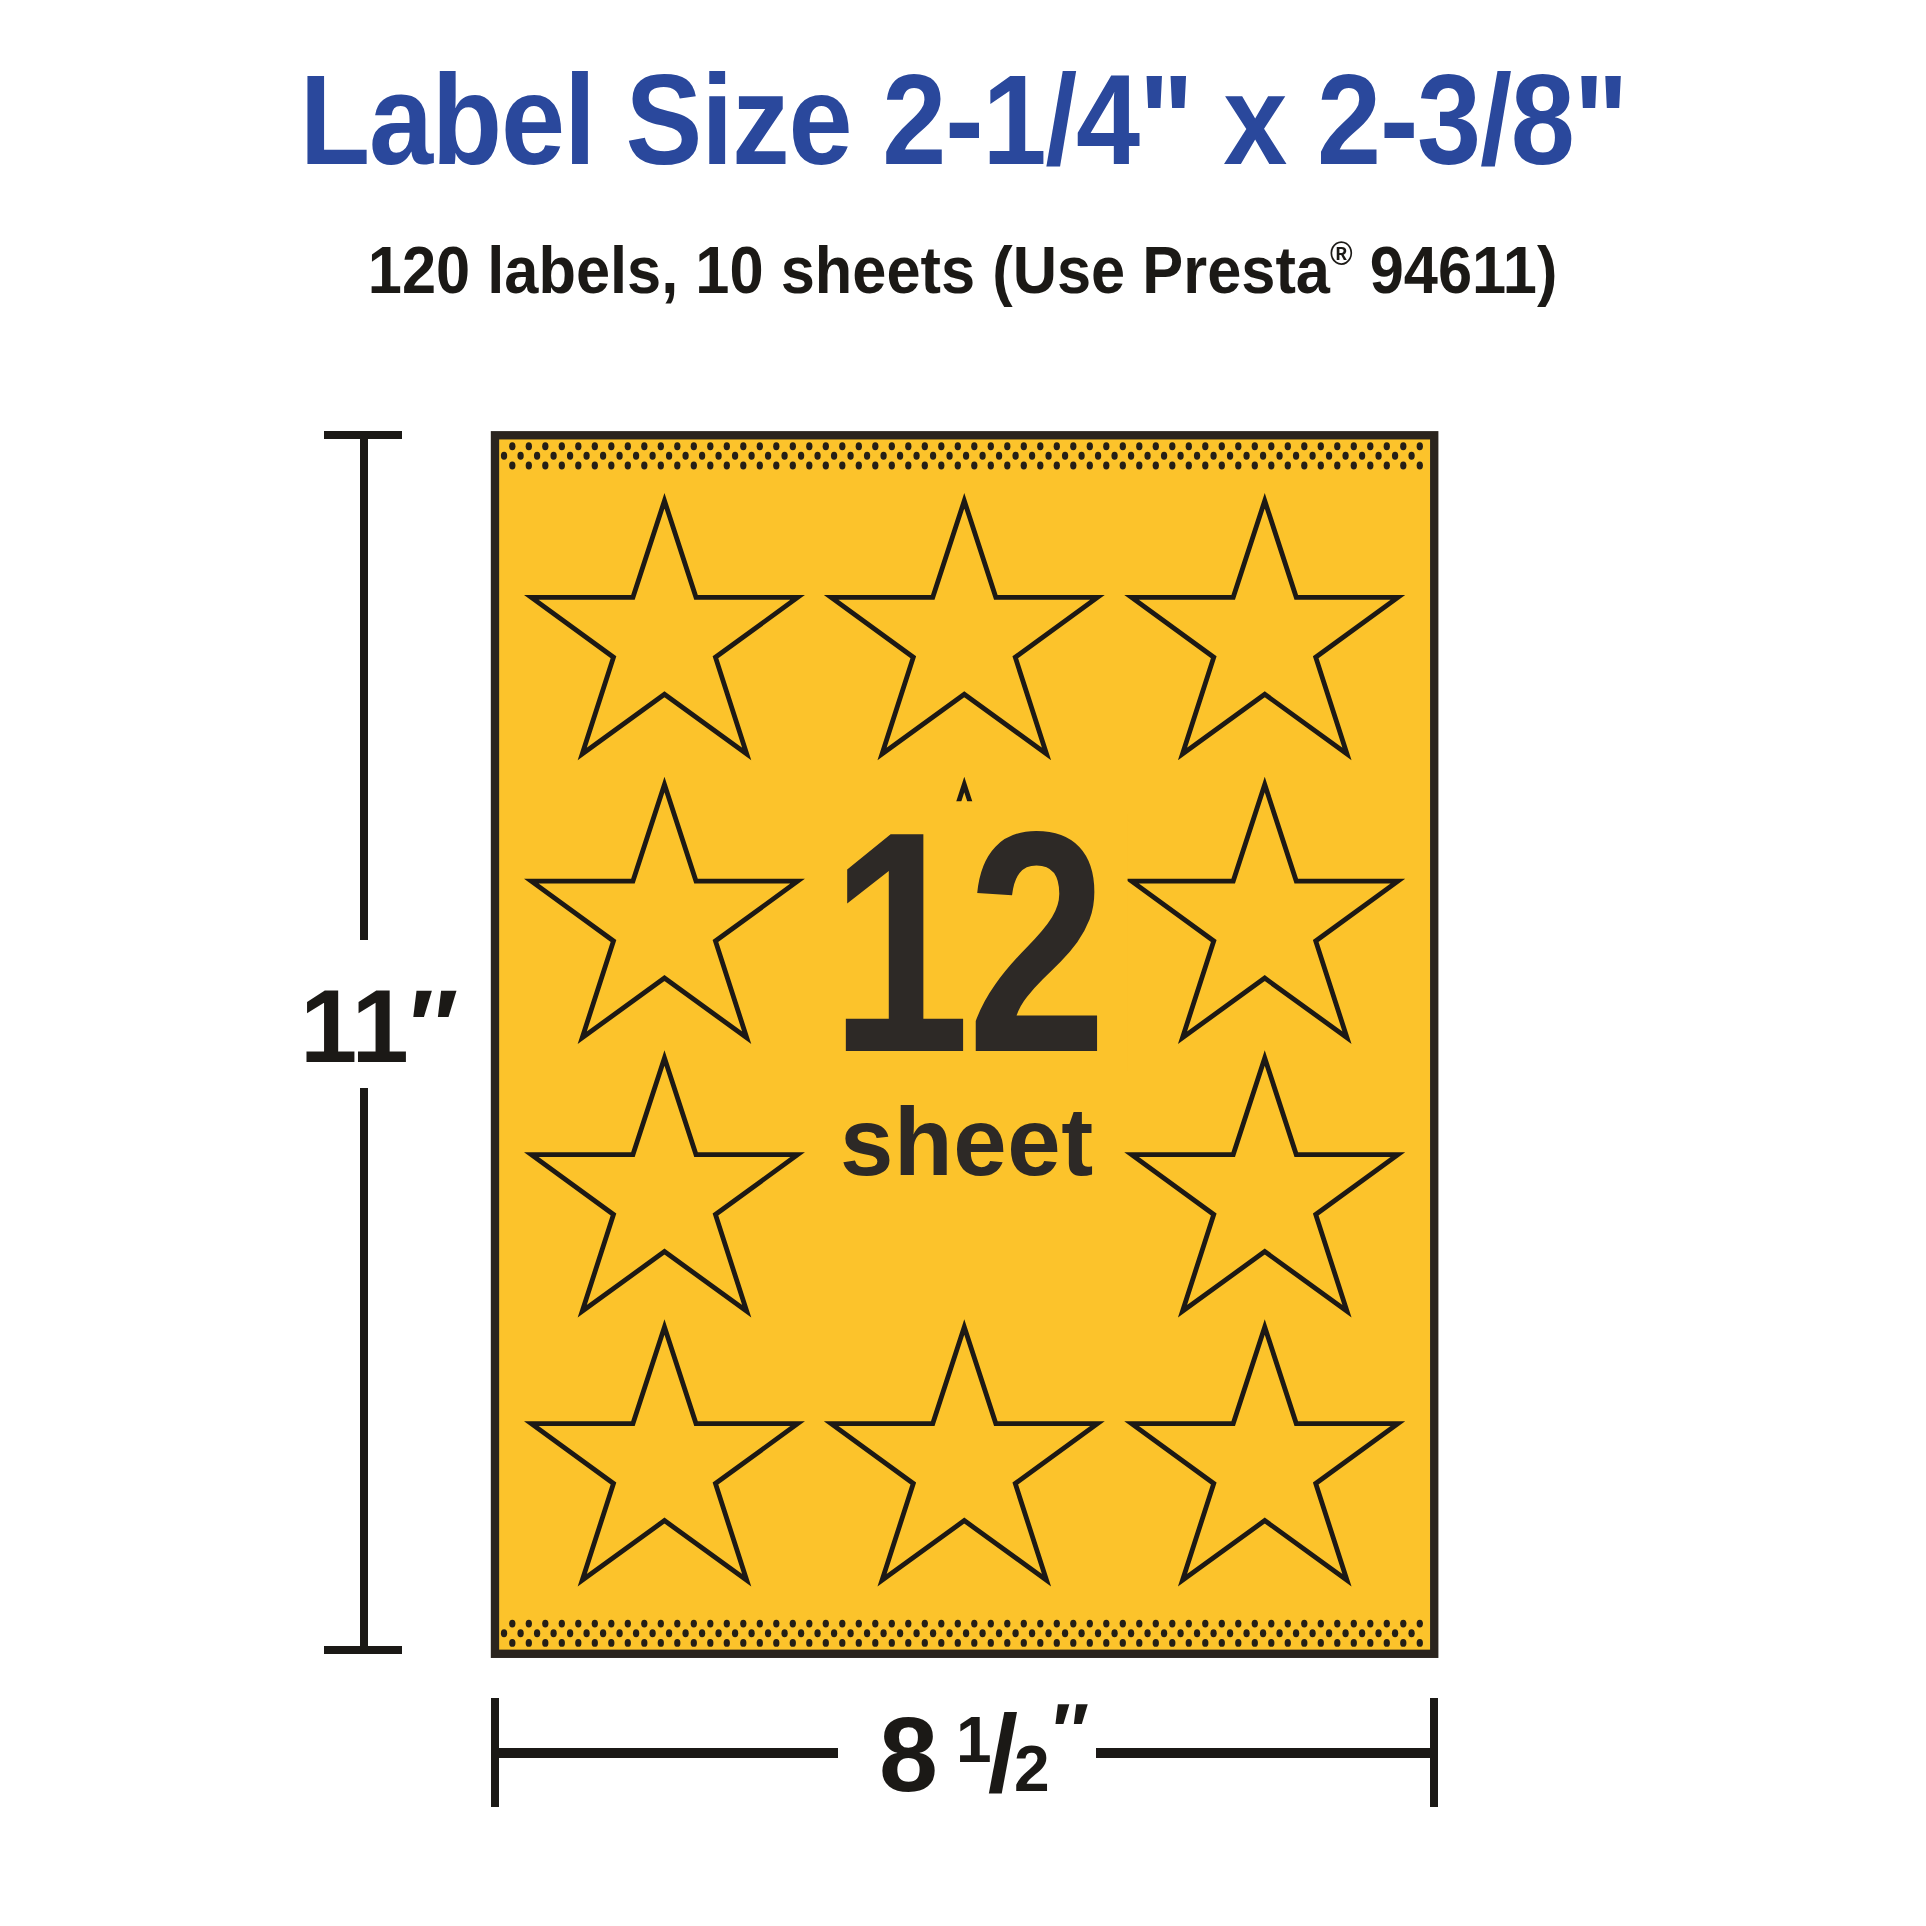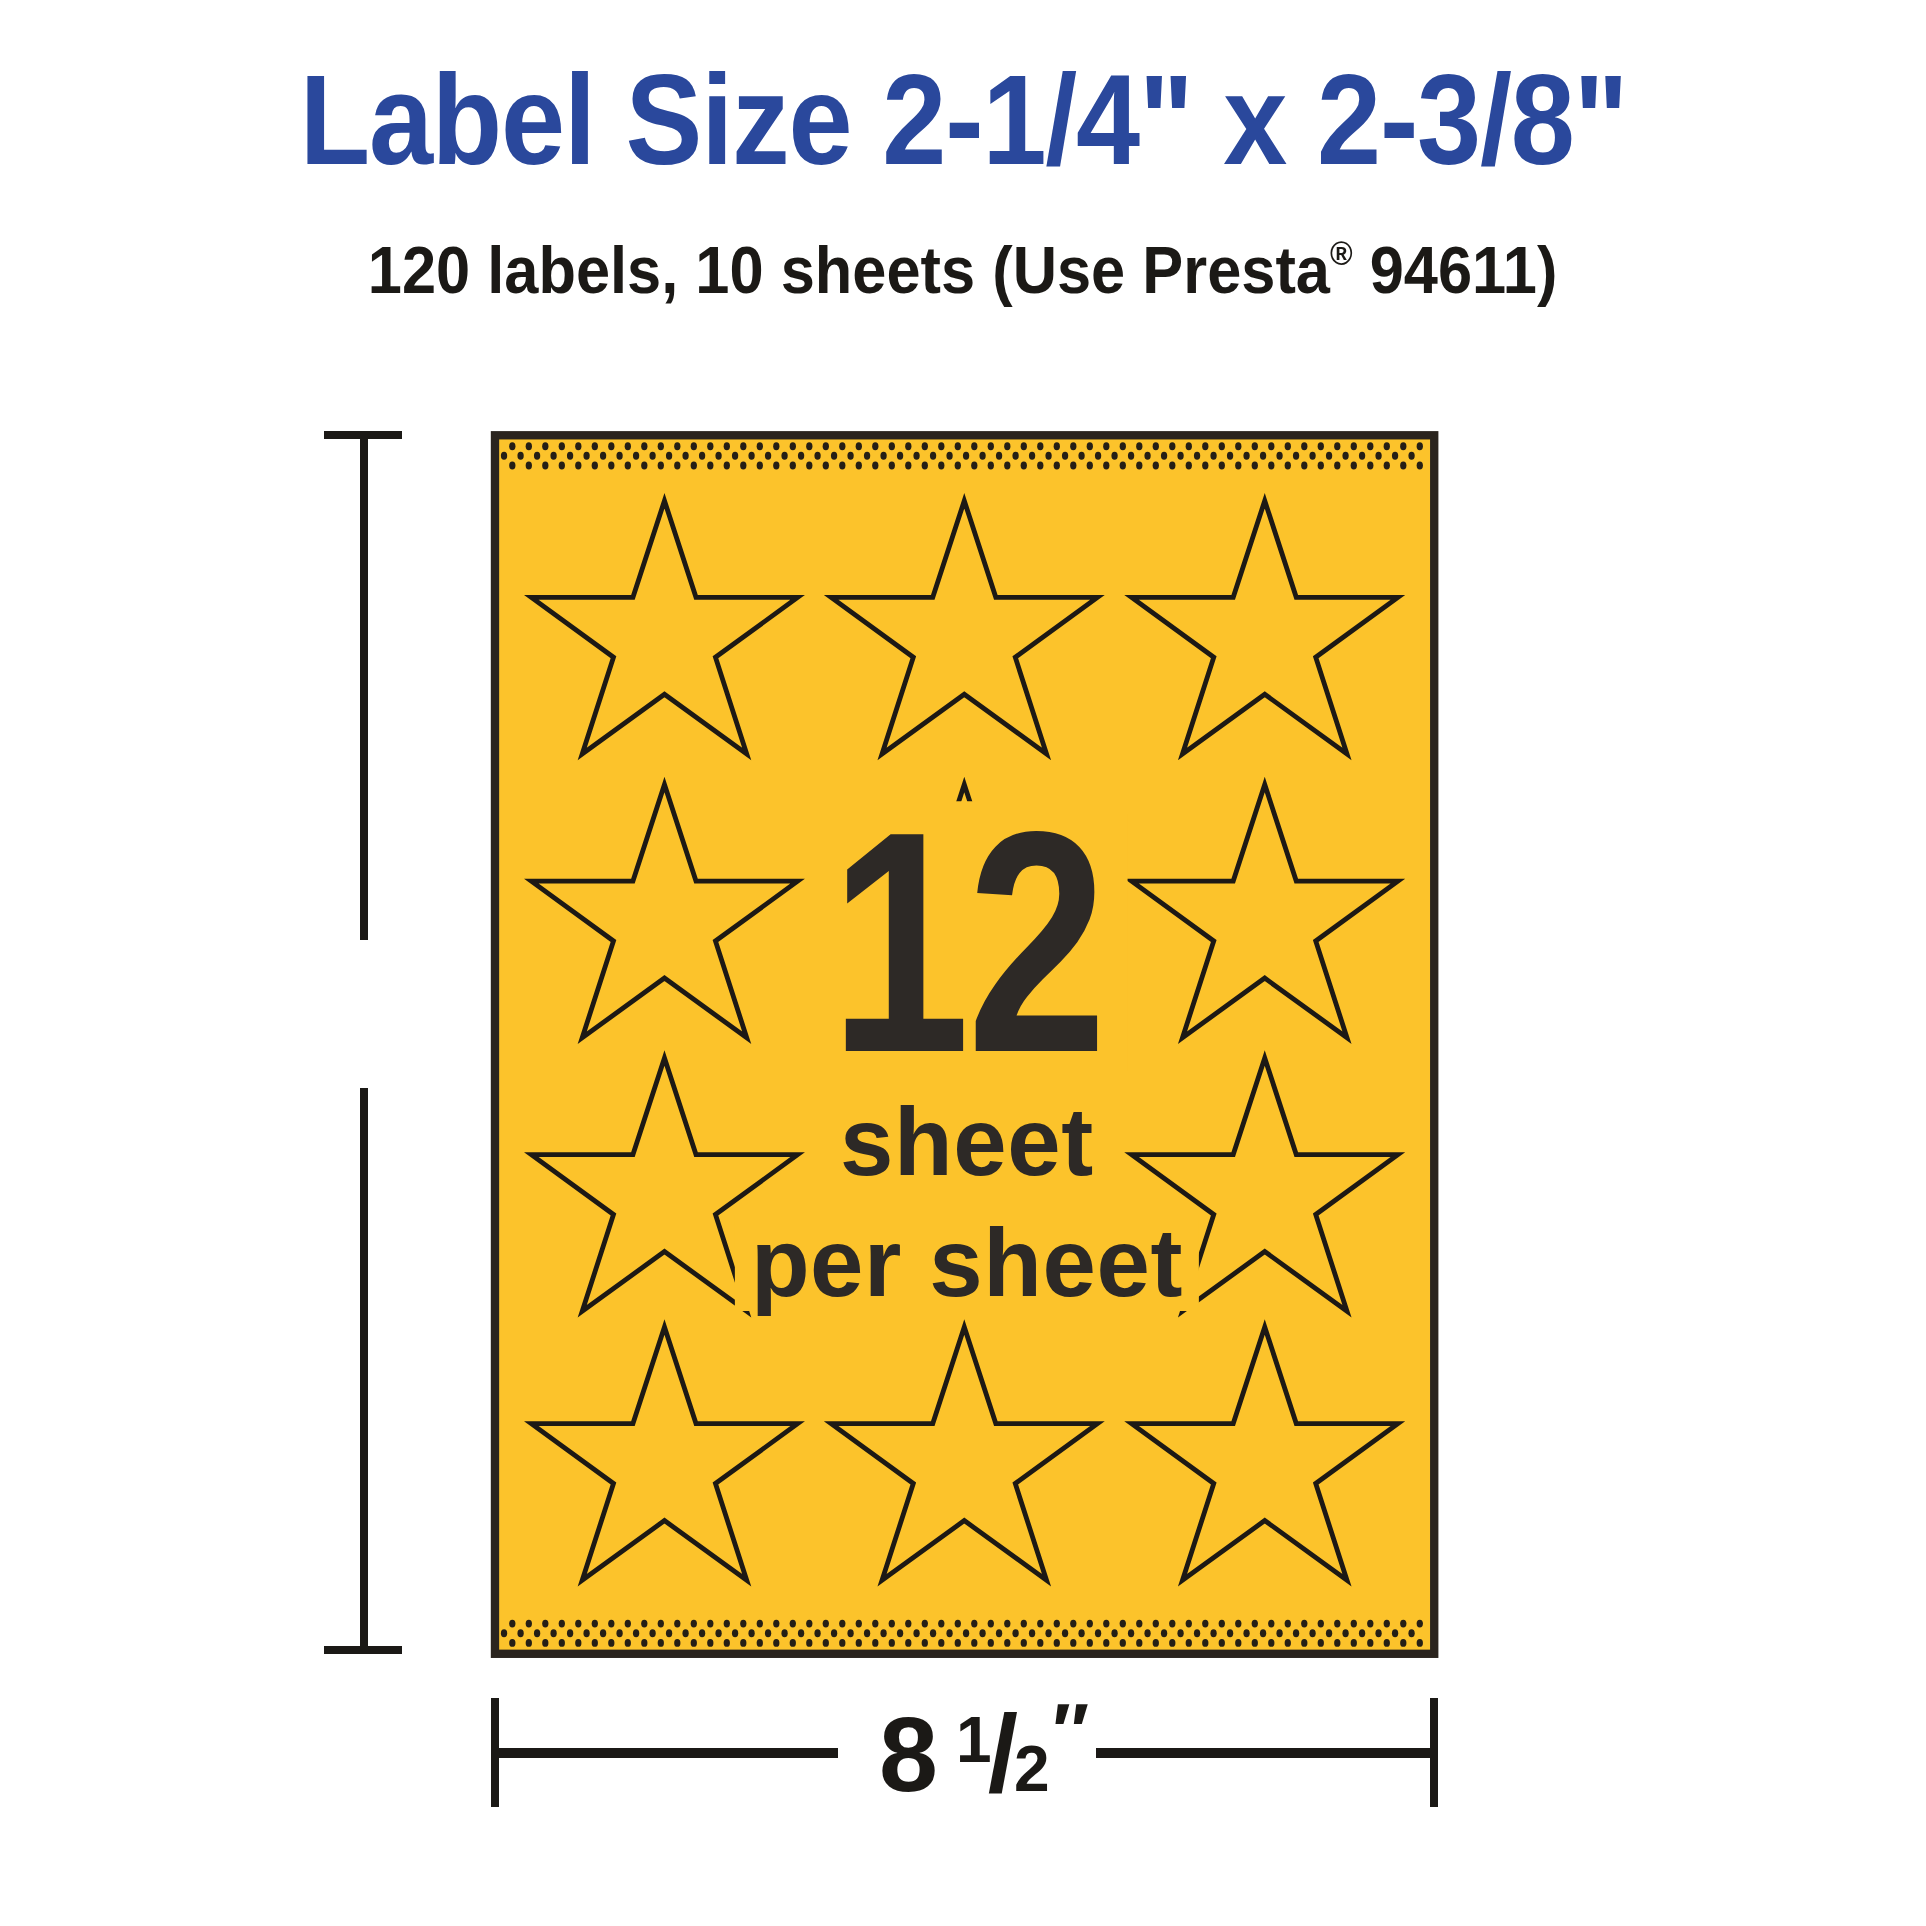--- a/index.html
+++ b/index.html
@@ -464,24 +464,24 @@
         <polygon points="0,-218 49.1,-67.6 207.3,-67.4 79.4,25.8 128.1,176.4 0,83.5 -128.1,176.4 -79.4,25.8 -207.3,-67.4 -49.1,-67.6" transform="translate(1035,1866)"></polygon>
         <polygon points="0,-218 49.1,-67.6 207.3,-67.4 79.4,25.8 128.1,176.4 0,83.5 -128.1,176.4 -79.4,25.8 -207.3,-67.4 -49.1,-67.6" transform="translate(1970,1866)"></polygon>
         <polygon points="0,-218 49.1,-67.6 207.3,-67.4 79.4,25.8 128.1,176.4 0,83.5 -128.1,176.4 -79.4,25.8 -207.3,-67.4 -49.1,-67.6" transform="translate(1035,2285)"></polygon>
         <polygon points="0,-218 49.1,-67.6 207.3,-67.4 79.4,25.8 128.1,176.4 0,83.5 -128.1,176.4 -79.4,25.8 -207.3,-67.4 -49.1,-67.6" transform="translate(1502,2285)"></polygon>
         <polygon points="0,-218 49.1,-67.6 207.3,-67.4 79.4,25.8 128.1,176.4 0,83.5 -128.1,176.4 -79.4,25.8 -207.3,-67.4 -49.1,-67.6" transform="translate(1970,2285)"></polygon>
       </g>
   </svg>
 
   <div class="count-big">12</div>
   <div class="count-line1">sheet</div>
-  <div class="count-line2">per sheet</div>
 
   <div class="dim v-cap-top"></div>
   <div class="dim v-line-a"></div>
+  <div class="height-label">11″</div>
   <div class="dim v-line-b"></div>
   <div class="dim v-cap-bottom"></div>
 
   <div class="dim h-cap-left"></div>
   <div class="dim h-line-a"></div>
   <div class="width-label"><span>8</span><span class="frac-num">1</span><span class="frac-slash">/</span><span class="frac-den">2</span><span class="unit">″</span></div>
   <div class="dim h-line-b"></div>
   <div class="dim h-cap-right"></div>
 
 </div>

